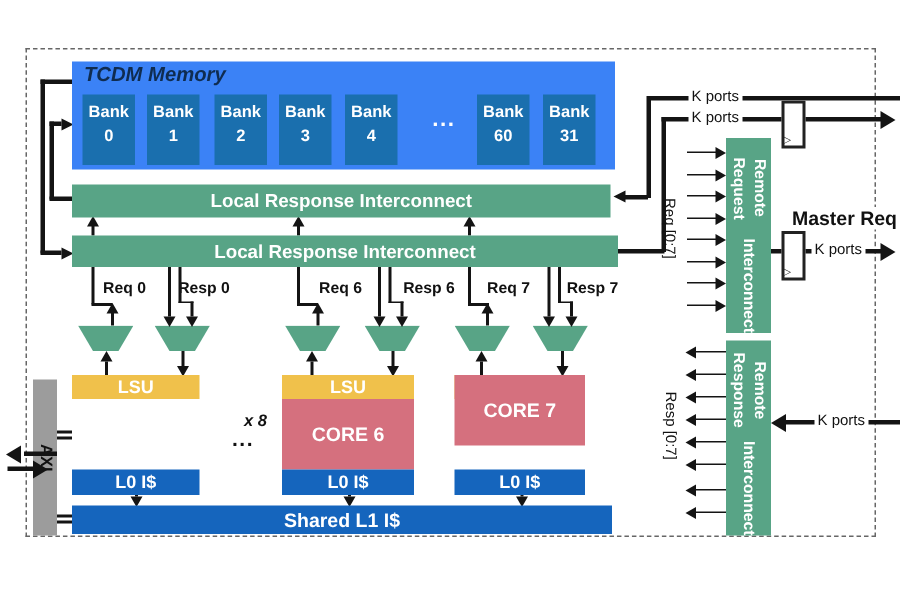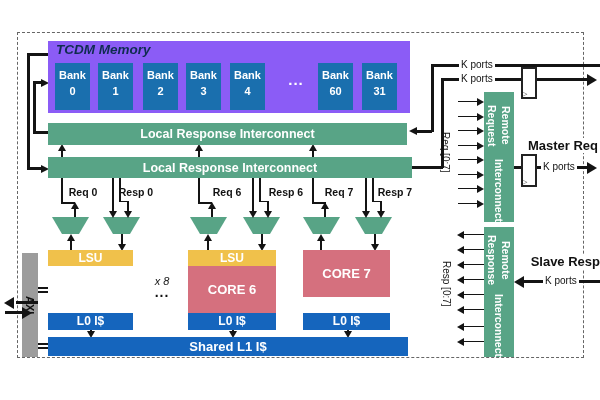--- a/index.html
+++ b/index.html
@@ -1,20 +1,20 @@
 <!DOCTYPE html>
 <html><head>
 <meta charset="utf-8">
 <style>
   html,body{margin:0;padding:0;background:#fff;}
   #stage{position:relative;width:600px;height:400px;background:#fff;
          font-family:"Liberation Sans",sans-serif;overflow:hidden;}
   .abs{position:absolute;}
   .box{position:absolute;box-sizing:border-box;}
-  .teal{background:#8b5cf6;}
+  .teal{background:#3b82f6;}
   .bank{background:#1a6fae;color:#fff;font-weight:bold;font-size:11px;
         text-align:center;line-height:1.45;padding-top:5px;box-sizing:border-box;}
   .green{background:#58a486;}
   .bar{color:#fff;font-weight:bold;font-size:12.5px;display:flex;
        align-items:center;justify-content:center;}
   .lsu{background:#f0c14b;color:#fff;font-weight:bold;font-size:12px;
        text-align:center;}
   .core{background:#d5707e;color:#fff;font-weight:bold;font-size:13px;
         display:flex;align-items:center;justify-content:center;}
   .cache{background:#1565bd;color:#fff;font-weight:bold;font-size:12px;
@@ -174,21 +174,21 @@
   <div class="box cache" style="left:48px;top:313px;width:85px;height:17px;line-height:17px;">L0 I$</div>
 
   <div class="box lsu" style="left:188px;top:250px;width:88px;height:16px;line-height:16px;">LSU</div>
   <div class="box core" style="left:188px;top:266px;width:88px;height:47px;">CORE 6</div>
   <div class="box cache" style="left:188px;top:313px;width:88px;height:17px;line-height:17px;">L0 I$</div>
 
   <div class="box lsu" style="left:303px;top:250px;width:87px;height:16px;line-height:16px;">LSU</div>
   <div class="box core" style="left:303px;top:250px;width:87px;height:47px;">CORE 7</div>
   <div class="box cache" style="left:303px;top:313px;width:87px;height:17px;line-height:17px;">L0 I$</div>
 
-  <div class="abs" style="left:146px;top:275px;width:32px;text-align:center;font-size:11px;font-style:italic;color:#111;">x 8</div>
+  <div class="abs" style="left:146px;top:275px;width:32px;text-align:right;font-size:11px;font-style:italic;color:#111;font-weight:bold;">x 8</div>
   <div class="abs" style="left:146px;top:284px;width:32px;text-align:center;font-size:14px;font-weight:bold;letter-spacing:1px;color:#111;">...</div>
 
   <div class="box cache" style="left:48px;top:337px;width:360px;height:19px;line-height:19px;font-size:13px;z-index:2;">Shared L1 I$</div>
 
   <div class="box" style="left:22px;top:253px;width:16px;height:104px;background:#9c9c9c;z-index:3;display:flex;align-items:center;justify-content:center;">
     <div class="vtext" style="font-size:11px;font-weight:bold;color:#111;">AXI</div>
   </div>
   <div class="w" style="left:38px;top:287px;width:10px;height:2px;"></div>
   <div class="w" style="left:38px;top:291px;width:10px;height:2px;"></div>
   <div class="w" style="left:38px;top:343px;width:10px;height:2px;"></div>
@@ -267,15 +267,14 @@
     <div class="tri tri-left" style="left:457px;top:291px;"></div>
   <div class="w" style="left:464px;top:309px;width:20px;height:1.3px;"></div>
     <div class="tri tri-left" style="left:457px;top:306px;"></div>
   <div class="w" style="left:464px;top:326px;width:20px;height:1.3px;"></div>
     <div class="tri tri-left" style="left:457px;top:323px;"></div>
   <div class="w" style="left:464px;top:341px;width:20px;height:1.3px;"></div>
     <div class="tri tri-left" style="left:457px;top:338px;"></div>
   <div class="rotlabel" style="left:441px;top:250px;height:68px;">Resp [0:7]</div>
 
   <div class="iolabel" style="left:514px;top:138px;width:84px;">Master Req</div>
-  <div class="iolabel" style="left:516px;top:254px;width:84px;">Slave Resp</div>
 
 </div>
 
 </body></html>

